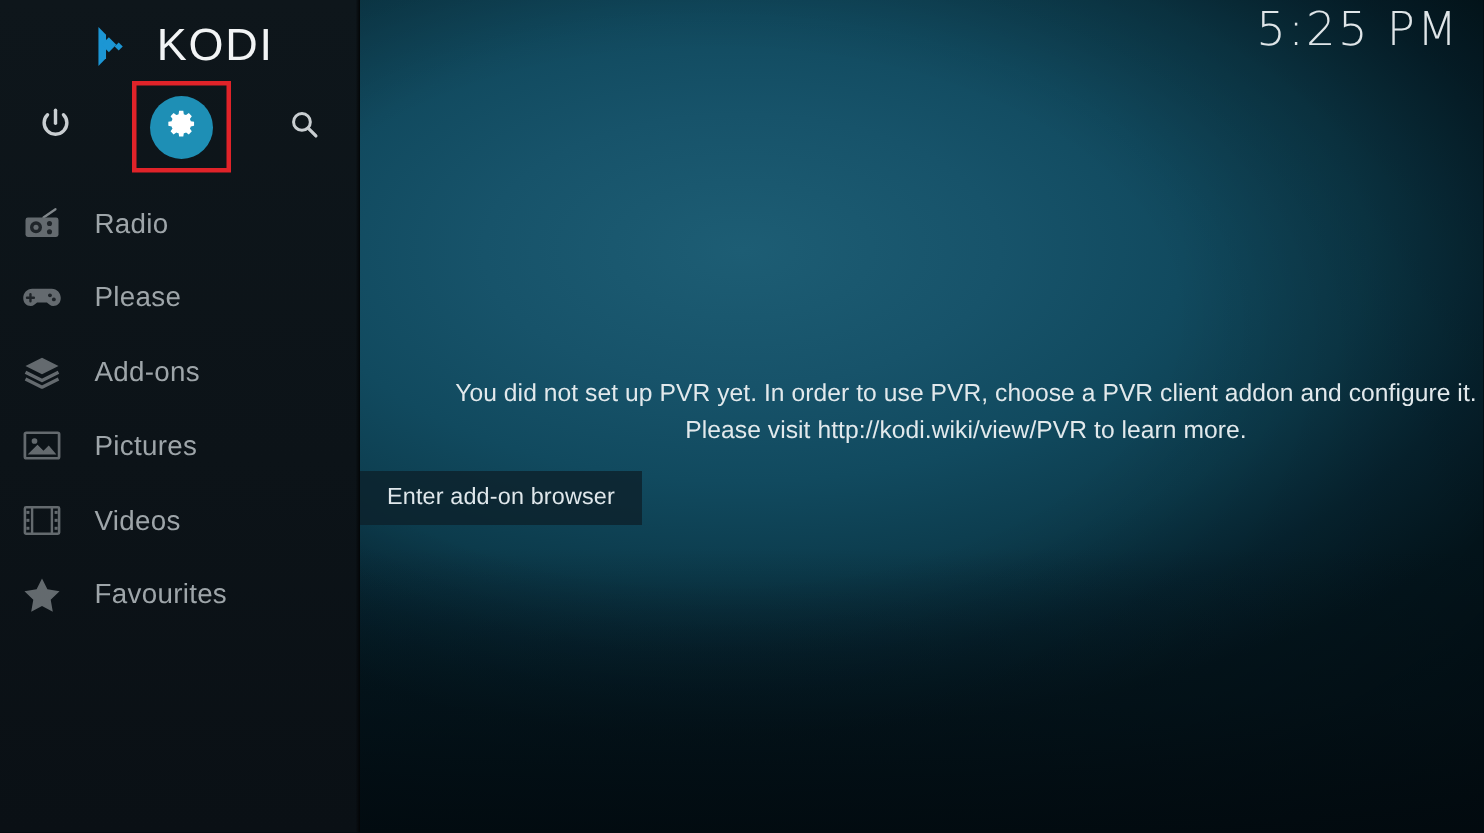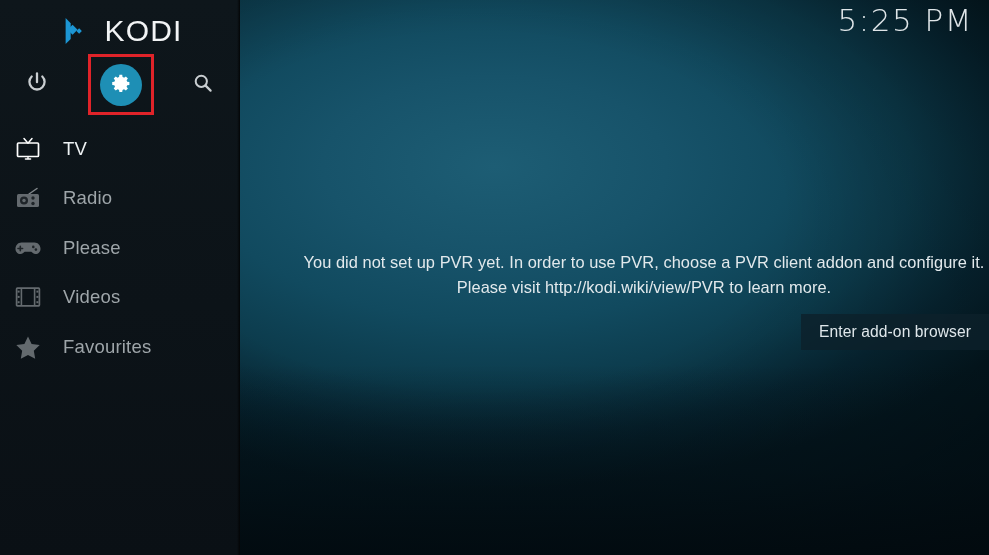--- a/index.html
+++ b/index.html
@@ -186,21 +186,21 @@
     line-height: 25px;
     color: #e2e9ec;
     letter-spacing: 0.05px;
   }
   .btn-row {
     position: absolute;
     left: 0;
     top: 314px;
     width: 749px;
     display: flex;
-    justify-content: flex-end;
+    justify-content: space-between;
     gap: 20px;
   }
   .btn {
     background: rgba(12, 32, 43, 0.80);
     border: none;
     color: #dfe7eb;
     font-size: 15.6px;
     font-family: "Liberation Sans", sans-serif;
     padding: 0 18px;
     height: 36px;
@@ -276,31 +276,20 @@
             <path d="M14.6 14.6 L19.6 19.6" stroke="#c9ced1" stroke-width="2.2" stroke-linecap="round"></path>
           </svg>
         </span>
       </div>
     </div>
 
     <div class="annot-box"></div>
 
     <nav class="menu">
 
-      <div class="menu-item active">
-        <span class="menu-icon">
-          <svg width="26" height="24" viewBox="0 0 26 24" aria-hidden="true">
-            <rect x="2.5" y="6" width="21" height="13.5" rx="1" stroke="#ffffff" stroke-width="1.7" fill="none"></rect>
-            <path d="M9 1.5 L12.8 6 M17 1.5 L13.2 6" stroke="#ffffff" stroke-width="1.5" stroke-linecap="round"></path>
-            <path d="M10.5 22 L15.5 22" stroke="#ffffff" stroke-width="1.6" stroke-linecap="round"></path>
-            <path d="M13 19.5 L13 22" stroke="#ffffff" stroke-width="1.4"></path>
-          </svg>
-        </span>
-        <span class="menu-label">TV</span>
-      </div>
 
       <div class="menu-item">
         <span class="menu-icon">
           <svg width="26" height="24" viewBox="0 0 26 24" aria-hidden="true">
             <path d="M14 8 L22 2.5" stroke="#c9ced1" stroke-width="1.5" stroke-linecap="round"></path>
             <rect x="2" y="8" width="22" height="13" rx="1.6" fill="#9aa0a4"></rect>
             <circle cx="9" cy="14.5" r="4" fill="#2a2f33"></circle>
             <circle cx="9" cy="14.5" r="1.7" fill="#9aa0a4"></circle>
             <circle cx="18" cy="12" r="1.7" fill="#2a2f33"></circle>
             <circle cx="18" cy="17.5" r="1.7" fill="#2a2f33"></circle>
@@ -314,21 +303,41 @@
           <svg width="28" height="22" viewBox="0 0 28 22" aria-hidden="true">
             <path d="M7.5 5.5h13c3.6 0 6 3 6 6.2s-2.1 5.3-5 5.3c-2 0-2.8-1.2-4.2-2.3h-6.6C9.3 15.8 8.5 17 6.5 17c-2.9 0-5-2.1-5-5.3S3.9 5.5 7.5 5.5z" fill="#9aa0a4"></path>
             <path d="M6.3 9.2v4.6M4 11.5h4.6" stroke="#2a2f33" stroke-width="1.6" stroke-linecap="round"></path>
             <circle cx="19.3" cy="9.9" r="1.3" fill="#2a2f33"></circle>
             <circle cx="21.9" cy="12.6" r="1.3" fill="#2a2f33"></circle>
           </svg>
         </span>
         <span class="menu-label">Please</span>
       </div>
 
-
+      <div class="menu-item">
+        <span class="menu-icon">
+          <svg width="26" height="24" viewBox="0 0 26 24" aria-hidden="true">
+            <path d="M13 2.5 L24 8 L13 13.5 L2 8 Z" fill="#9aa0a4"></path>
+            <path d="M2 12.2 L13 17.7 L24 12.2" stroke="#9aa0a4" stroke-width="2.2" fill="none" stroke-linejoin="round"></path>
+            <path d="M2 16.6 L13 22.1 L24 16.6" stroke="#9aa0a4" stroke-width="2.2" fill="none" stroke-linejoin="round"></path>
+          </svg>
+        </span>
+        <span class="menu-label">Add-ons</span>
+      </div>
+
+      <div class="menu-item">
+        <span class="menu-icon">
+          <svg width="26" height="22" viewBox="0 0 26 22" aria-hidden="true">
+            <rect x="1.6" y="2.5" width="22.8" height="17" rx="1" stroke="#9aa0a4" stroke-width="1.8" fill="none"></rect>
+            <circle cx="8" cy="8" r="1.9" fill="#9aa0a4"></circle>
+            <path d="M3.4 17 L10 10.5 L14 14.5 L17.5 11 L22.6 17 Z" fill="#9aa0a4"></path>
+          </svg>
+        </span>
+        <span class="menu-label">Pictures</span>
+      </div>
 
       <div class="menu-item">
         <span class="menu-icon">
           <svg width="26" height="22" viewBox="0 0 26 22" aria-hidden="true">
             <rect x="1.6" y="2.2" width="22.8" height="17.6" rx="0.8" stroke="#9aa0a4" stroke-width="1.7" fill="none"></rect>
             <rect x="5.6" y="2.2" width="1.6" height="17.6" fill="#9aa0a4"></rect>
             <rect x="18.8" y="2.2" width="1.6" height="17.6" fill="#9aa0a4"></rect>
             <rect x="2.6" y="4.6" width="2" height="2" fill="#9aa0a4"></rect>
             <rect x="2.6" y="9.9" width="2" height="2" fill="#9aa0a4"></rect>
             <rect x="2.6" y="15.2" width="2" height="2" fill="#9aa0a4"></rect>

